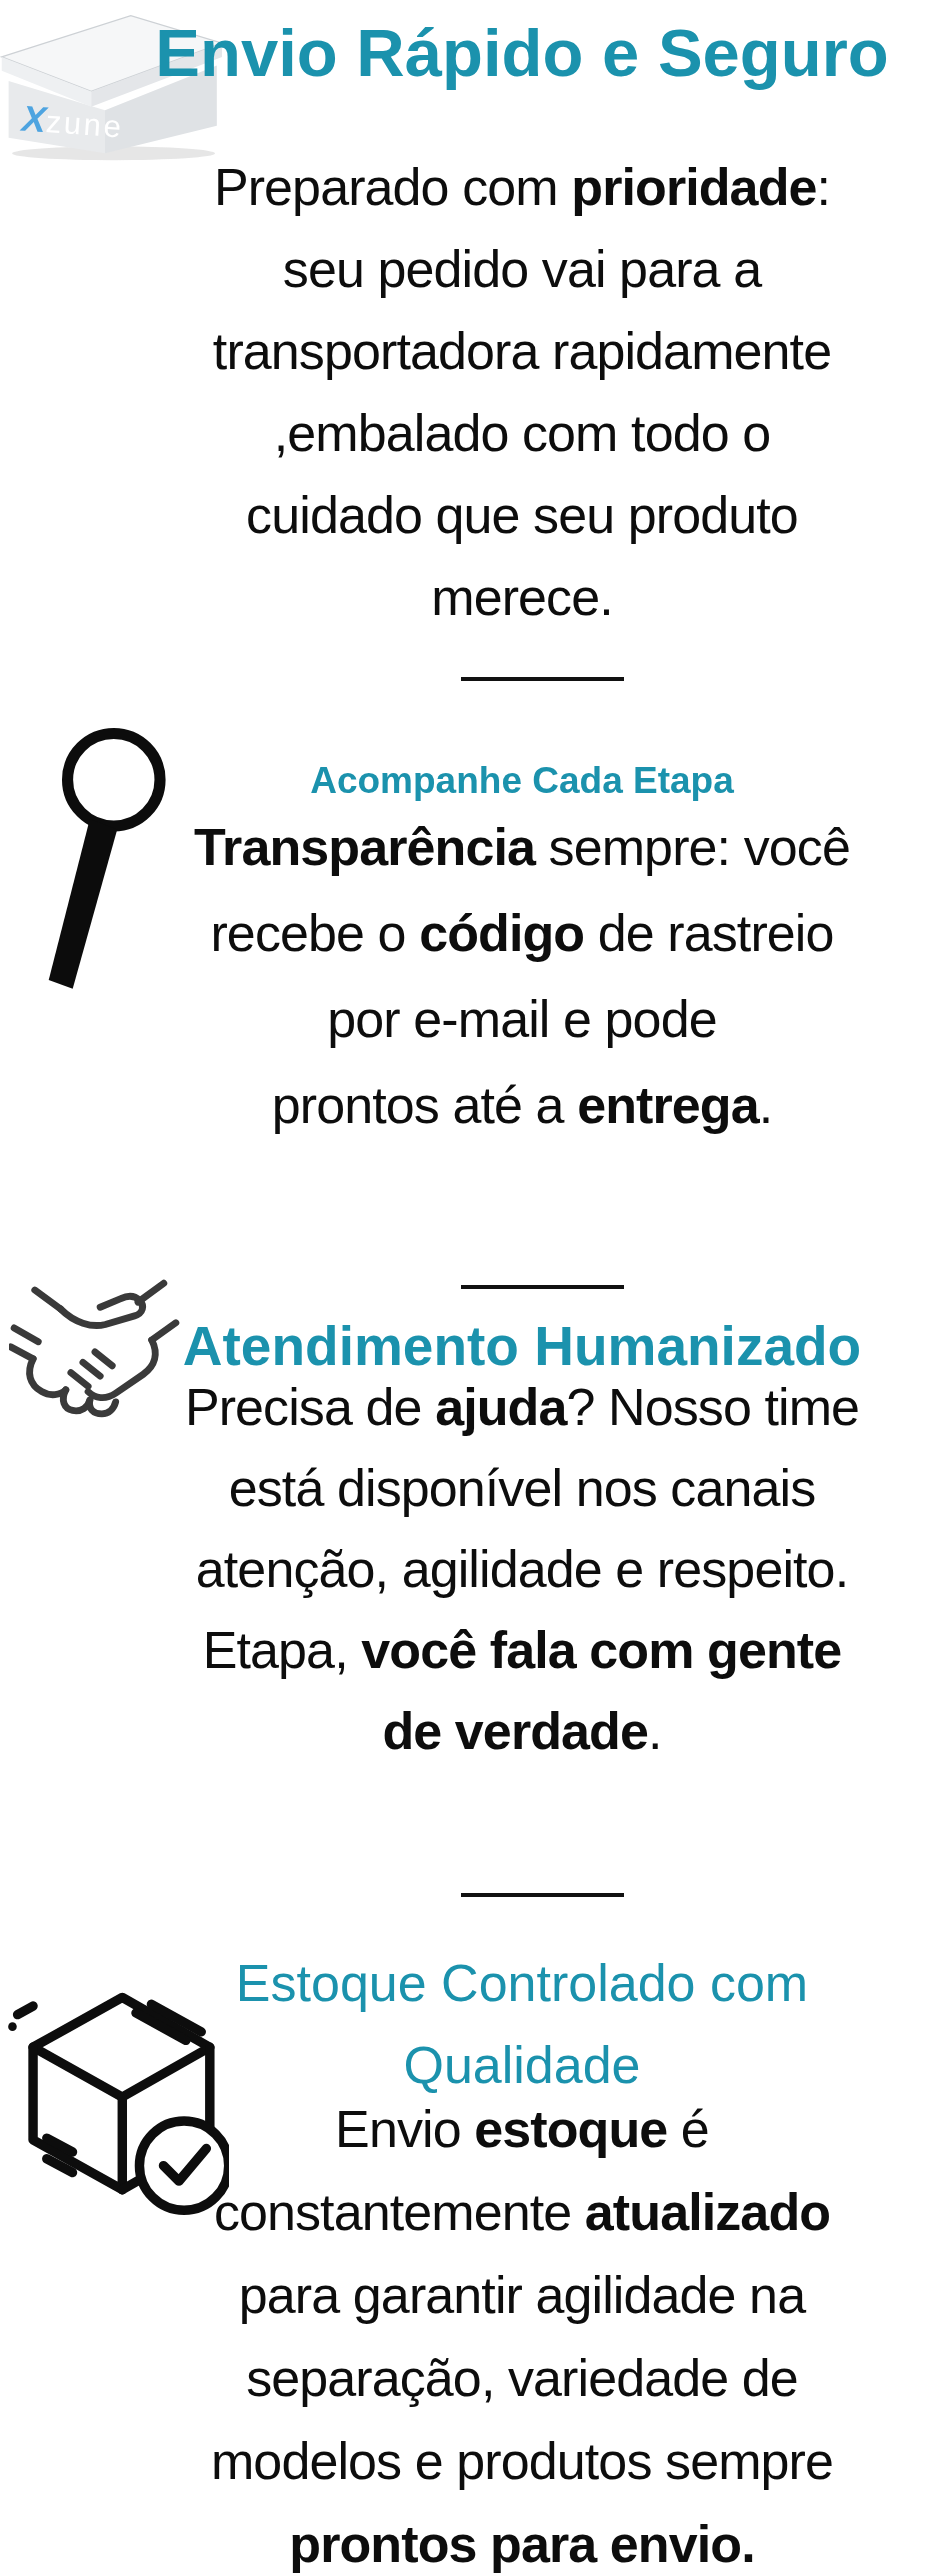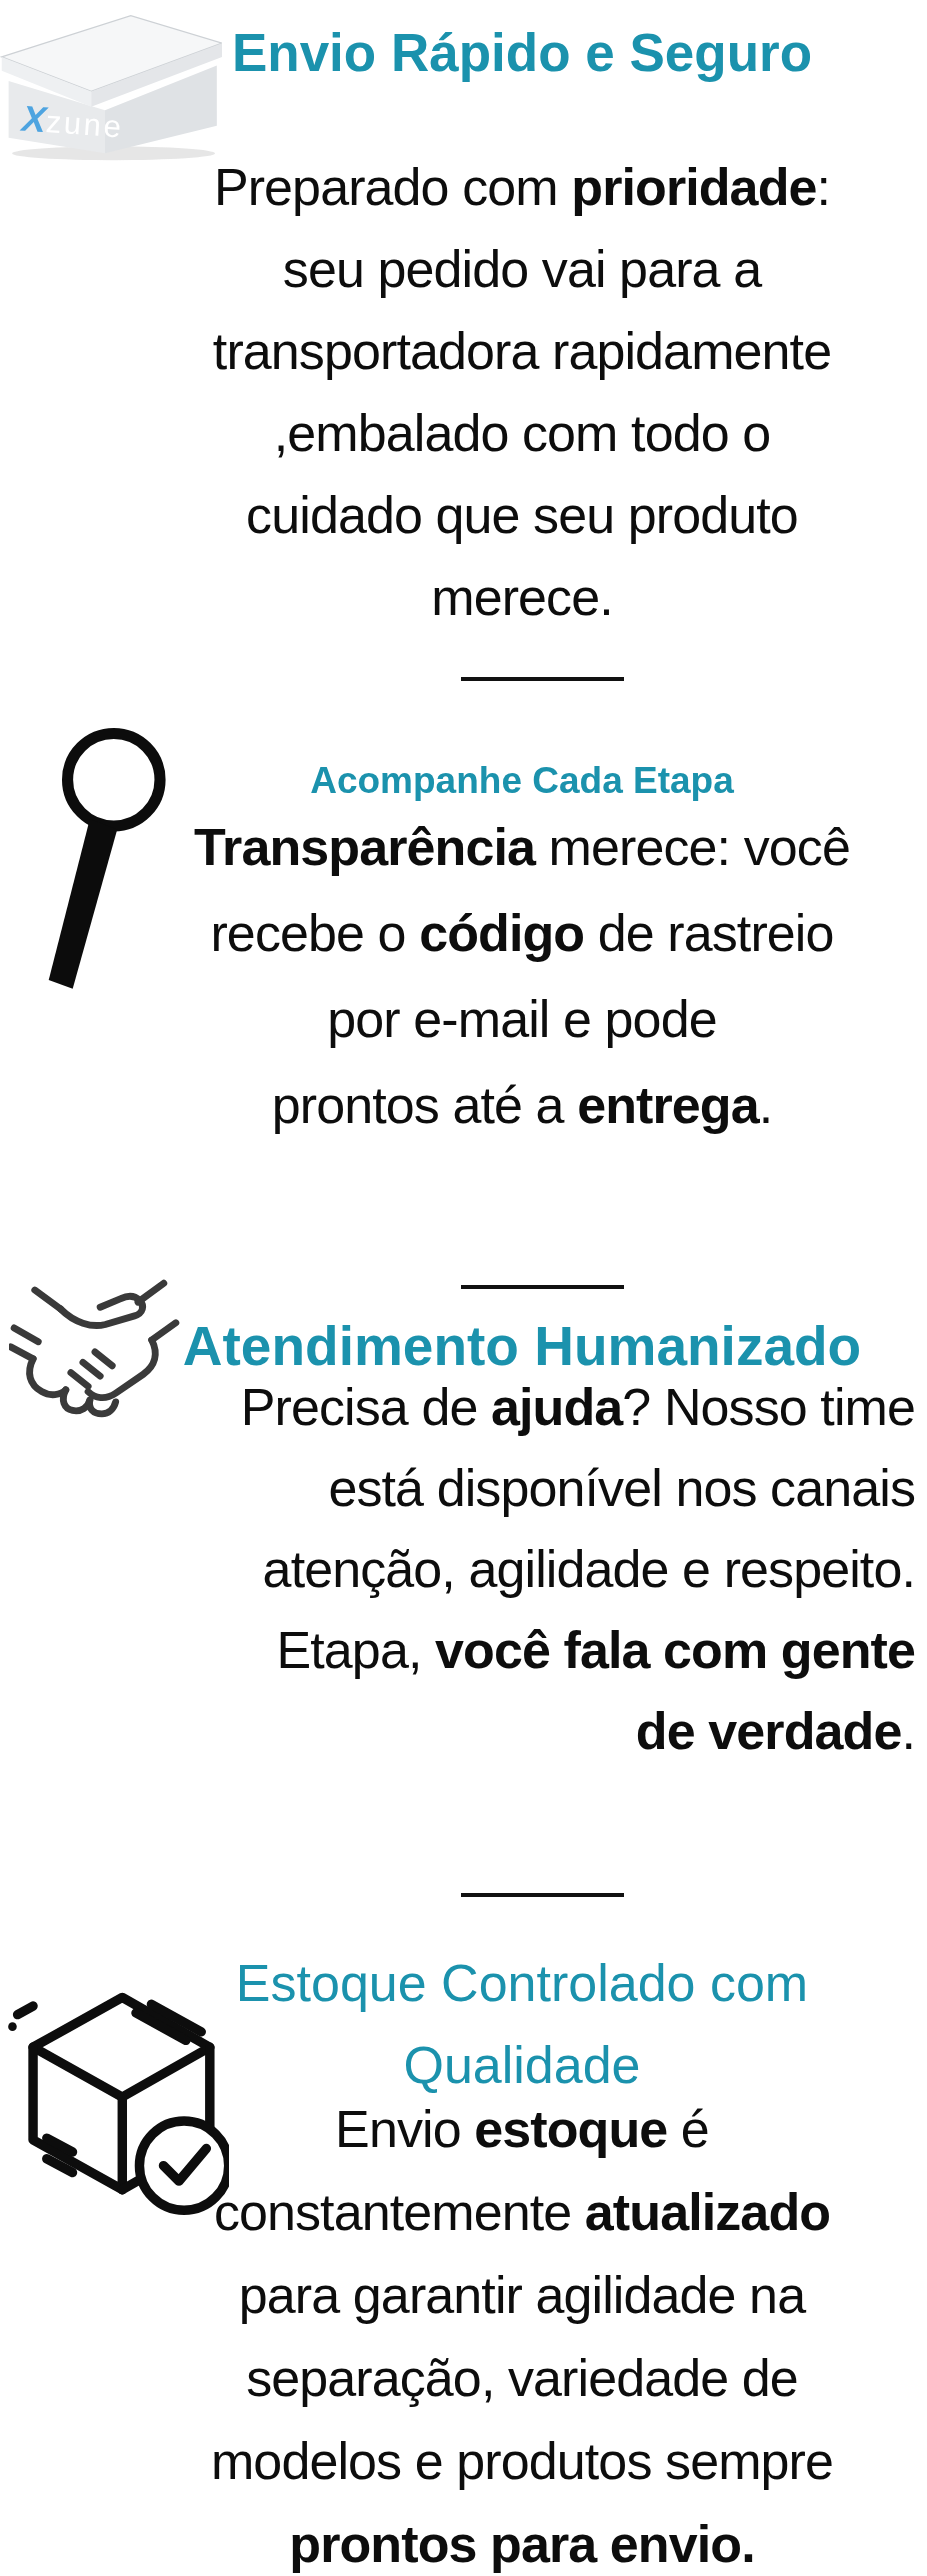--- a/index.html
+++ b/index.html
@@ -1,30 +1,30 @@
 <!DOCTYPE html>
 <html style="--accent: #1b92ad;font-size:13.7px"><head>
 <meta charset="utf-8">
 <style>
   html,body{margin:0;padding:0;background:#ffffff;}
   .canvas{position:relative;width:927px;height:2576px;background:#fff;overflow:hidden;
           font-family:"Liberation Sans","DejaVu Sans",sans-serif;color:#0d0d0d;}
   .abs{position:absolute;}
   .col{position:absolute;left:129px;right:12px;text-align:center;}
   .heading{color:var(--accent,#1b92ad);font-weight:700;white-space:nowrap;}
-  .h1{top:12px;font-size:53px;line-height:82px;}
+  .h1{top:12px;font-size:67px;line-height:82px;}
   .h2{top:740px;font-size:37px;line-height:82px;}
   .h3{top:1305px;font-size:55px;line-height:82px;}
   .h4{top:1942px;font-size:52px;font-weight:400;line-height:82px;}
   .h4 .hline{white-space:nowrap;}
   .para{font-size:52px;letter-spacing:-0.9px;}
   .para .line{white-space:nowrap;}
   .lh96 .line{line-height:82px;}
   .lh100 .line{line-height:86px;}
-  .lh94 .line{line-height:81px;text-align:right;}
+  .lh94 .line{line-height:81px;}
   .lh97 .line{line-height:83px;}
   .b{font-weight:700;}
   .divider{position:absolute;left:461px;width:163px;height:4.3px;background:#111;}
   .brand-box{position:absolute;left:0;top:6.9px;width:222px;height:155px;}
   .brand-logo{position:absolute;left:22px;top:94px;transform:rotate(4deg);white-space:nowrap;}
   .logo-x{color:#4ea4e0;font-style:italic;font-weight:700;font-size:36px;}
   .logo-word{color:#ffffff;font-weight:400;font-size:31px;letter-spacing:2.6px;}
 </style>
 </head>
 <body>
@@ -57,21 +57,21 @@
   <div class="divider" style="top:677px"></div>
 
   <svg class="abs" style="left:47px;top:721px" width="137" height="275" viewBox="0 0 160 320">
     <circle cx="78" cy="68" r="54" fill="none" stroke="#0c0c0c" stroke-width="13"></circle>
     <polygon points="50,114 82,126 30,312 2,302" fill="#0c0c0c"></polygon>
   </svg>
 
   <div class="col heading h2">Acompanhe Cada Etapa</div>
 
   <div class="col para lh100" style="top:804px">
-    <div class="line"><span class="b">Transparência</span><span> merece: você</span></div>
+    <div class="line"><span class="b">Transparência</span><span> sempre: você</span></div>
     <div class="line"><span>recebe o </span><span class="b">código</span><span> de rastreio</span></div>
     <div class="line"><span>por e-mail e pode</span></div>
     <div class="line"><span>prontos até a </span><span class="b">entrega</span><span>.</span></div>
   </div>
 
   <div class="divider" style="top:1285px"></div>
 
   <svg class="abs" style="left:8.6px;top:1278px" width="172" height="142" viewBox="0 0 200 165">
     <g fill="none" stroke="#3a3a3a" stroke-width="8" stroke-linecap="round" stroke-linejoin="round">
       <path d="M30,14 L60,36"></path>

